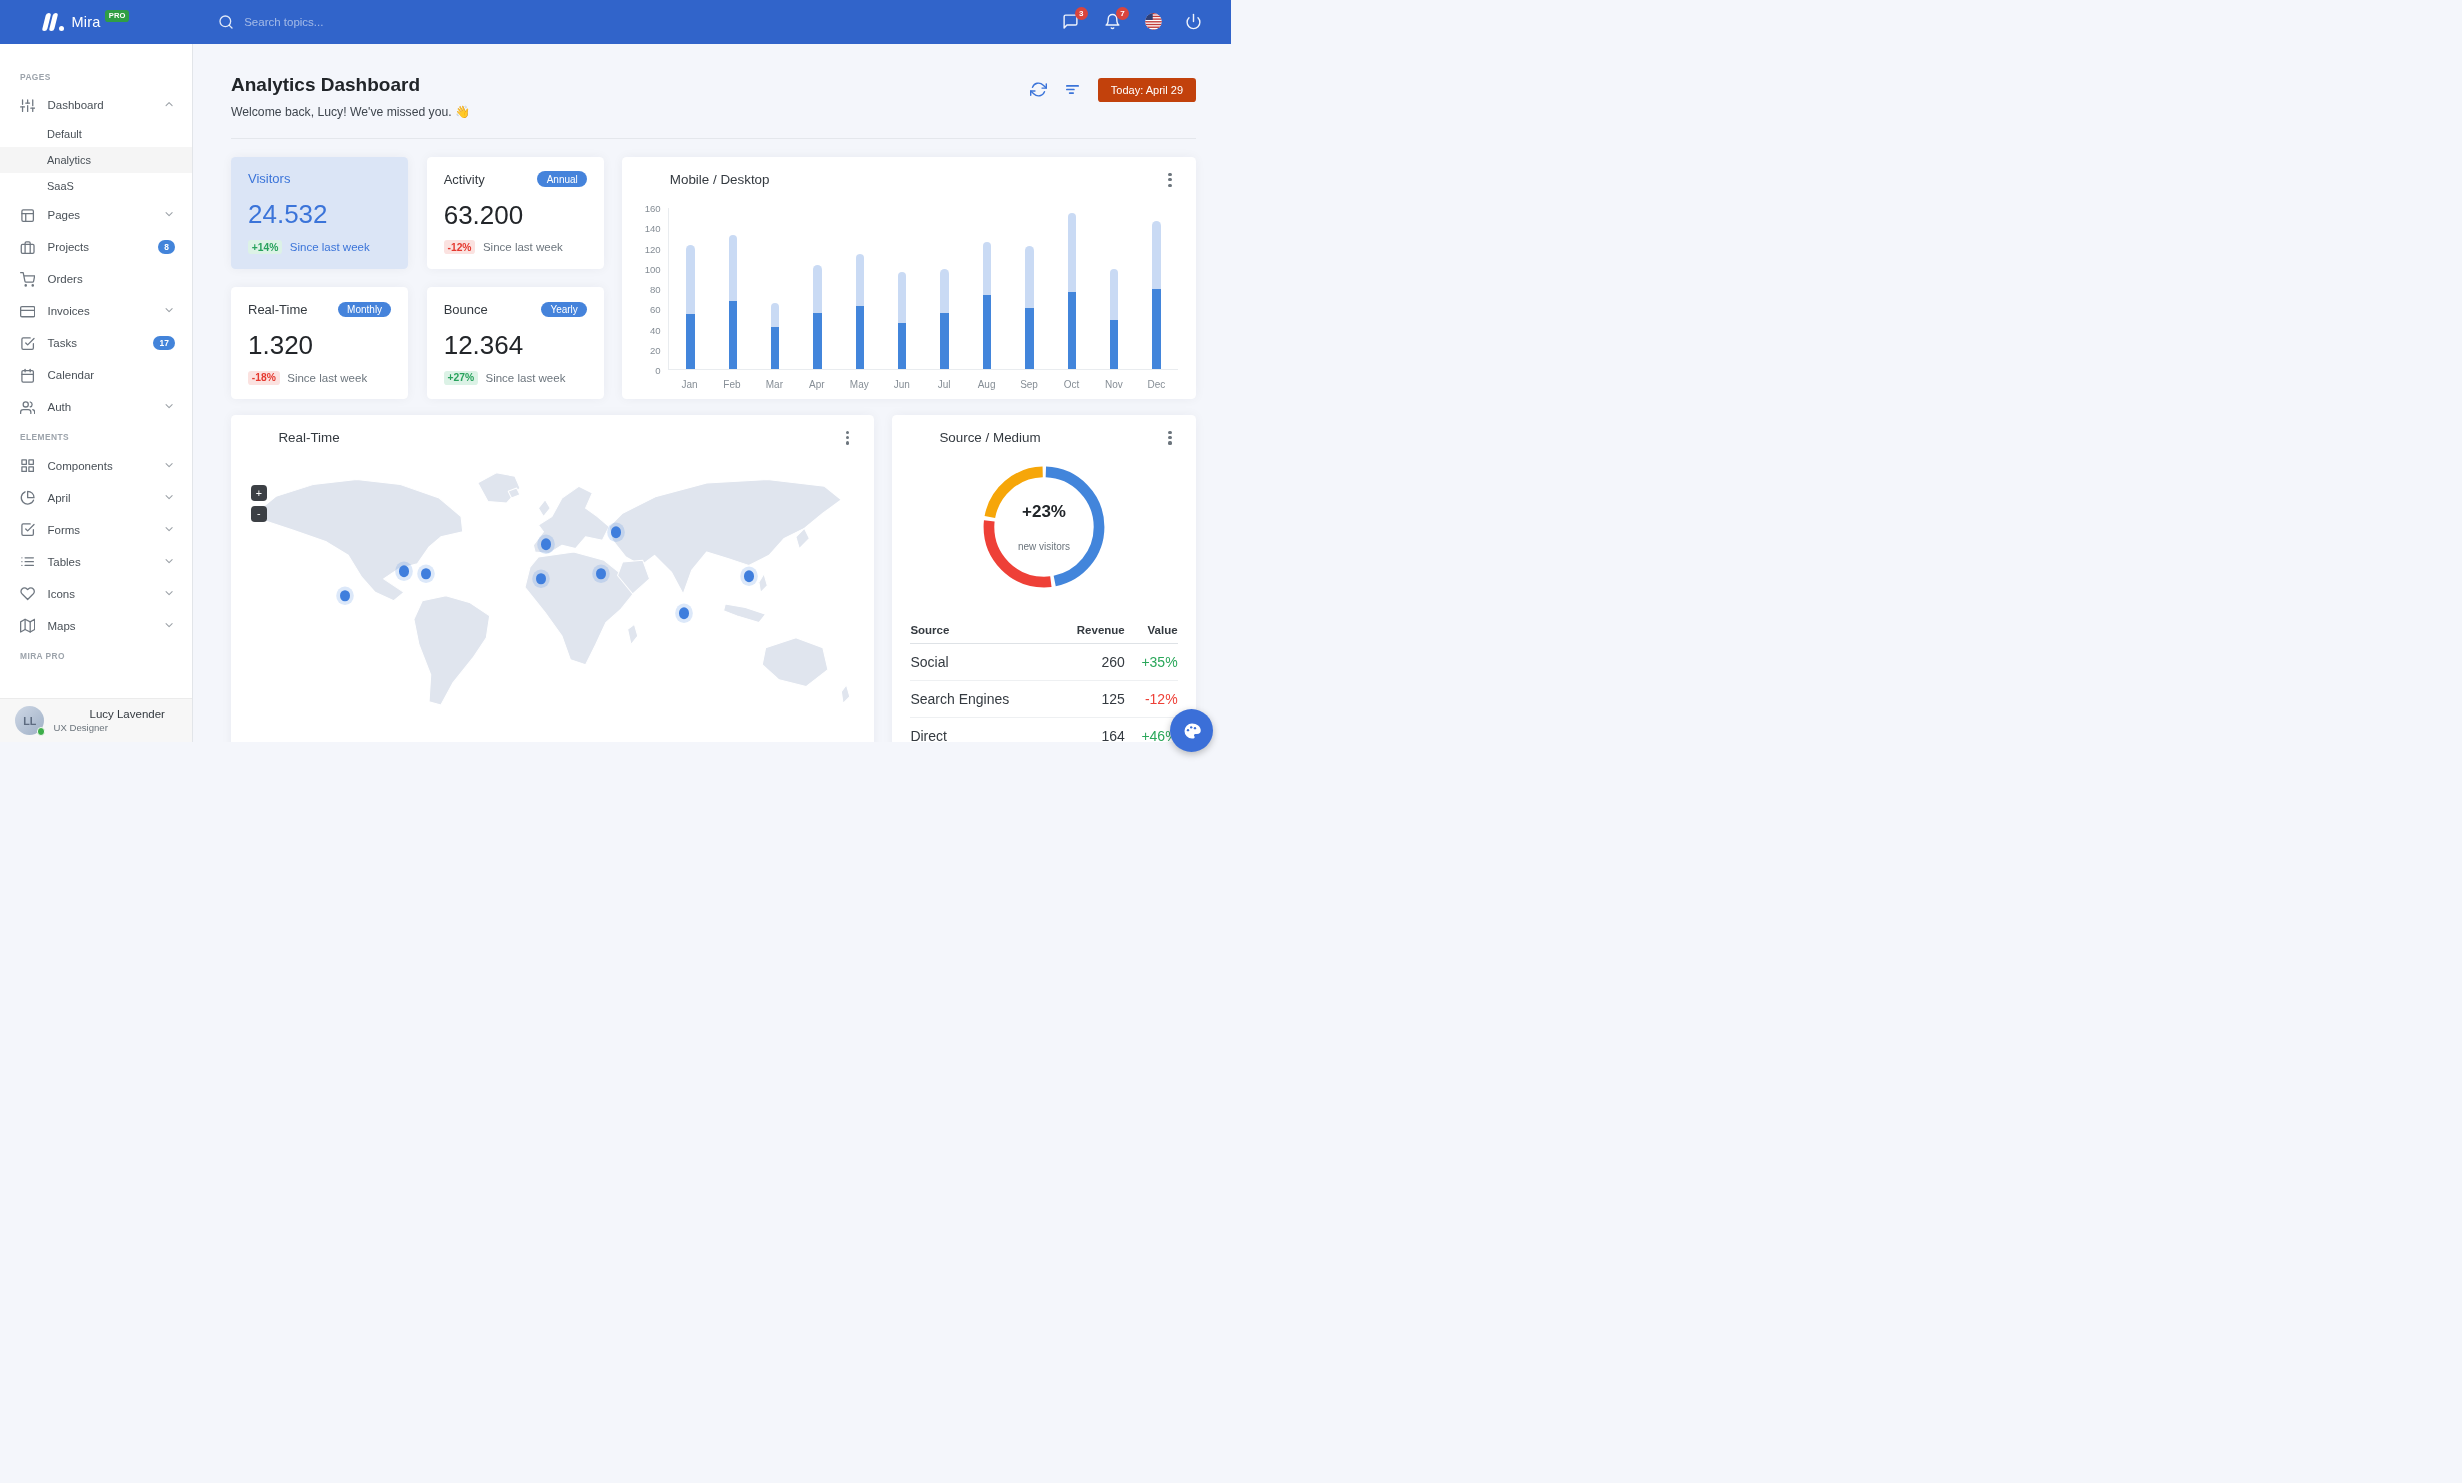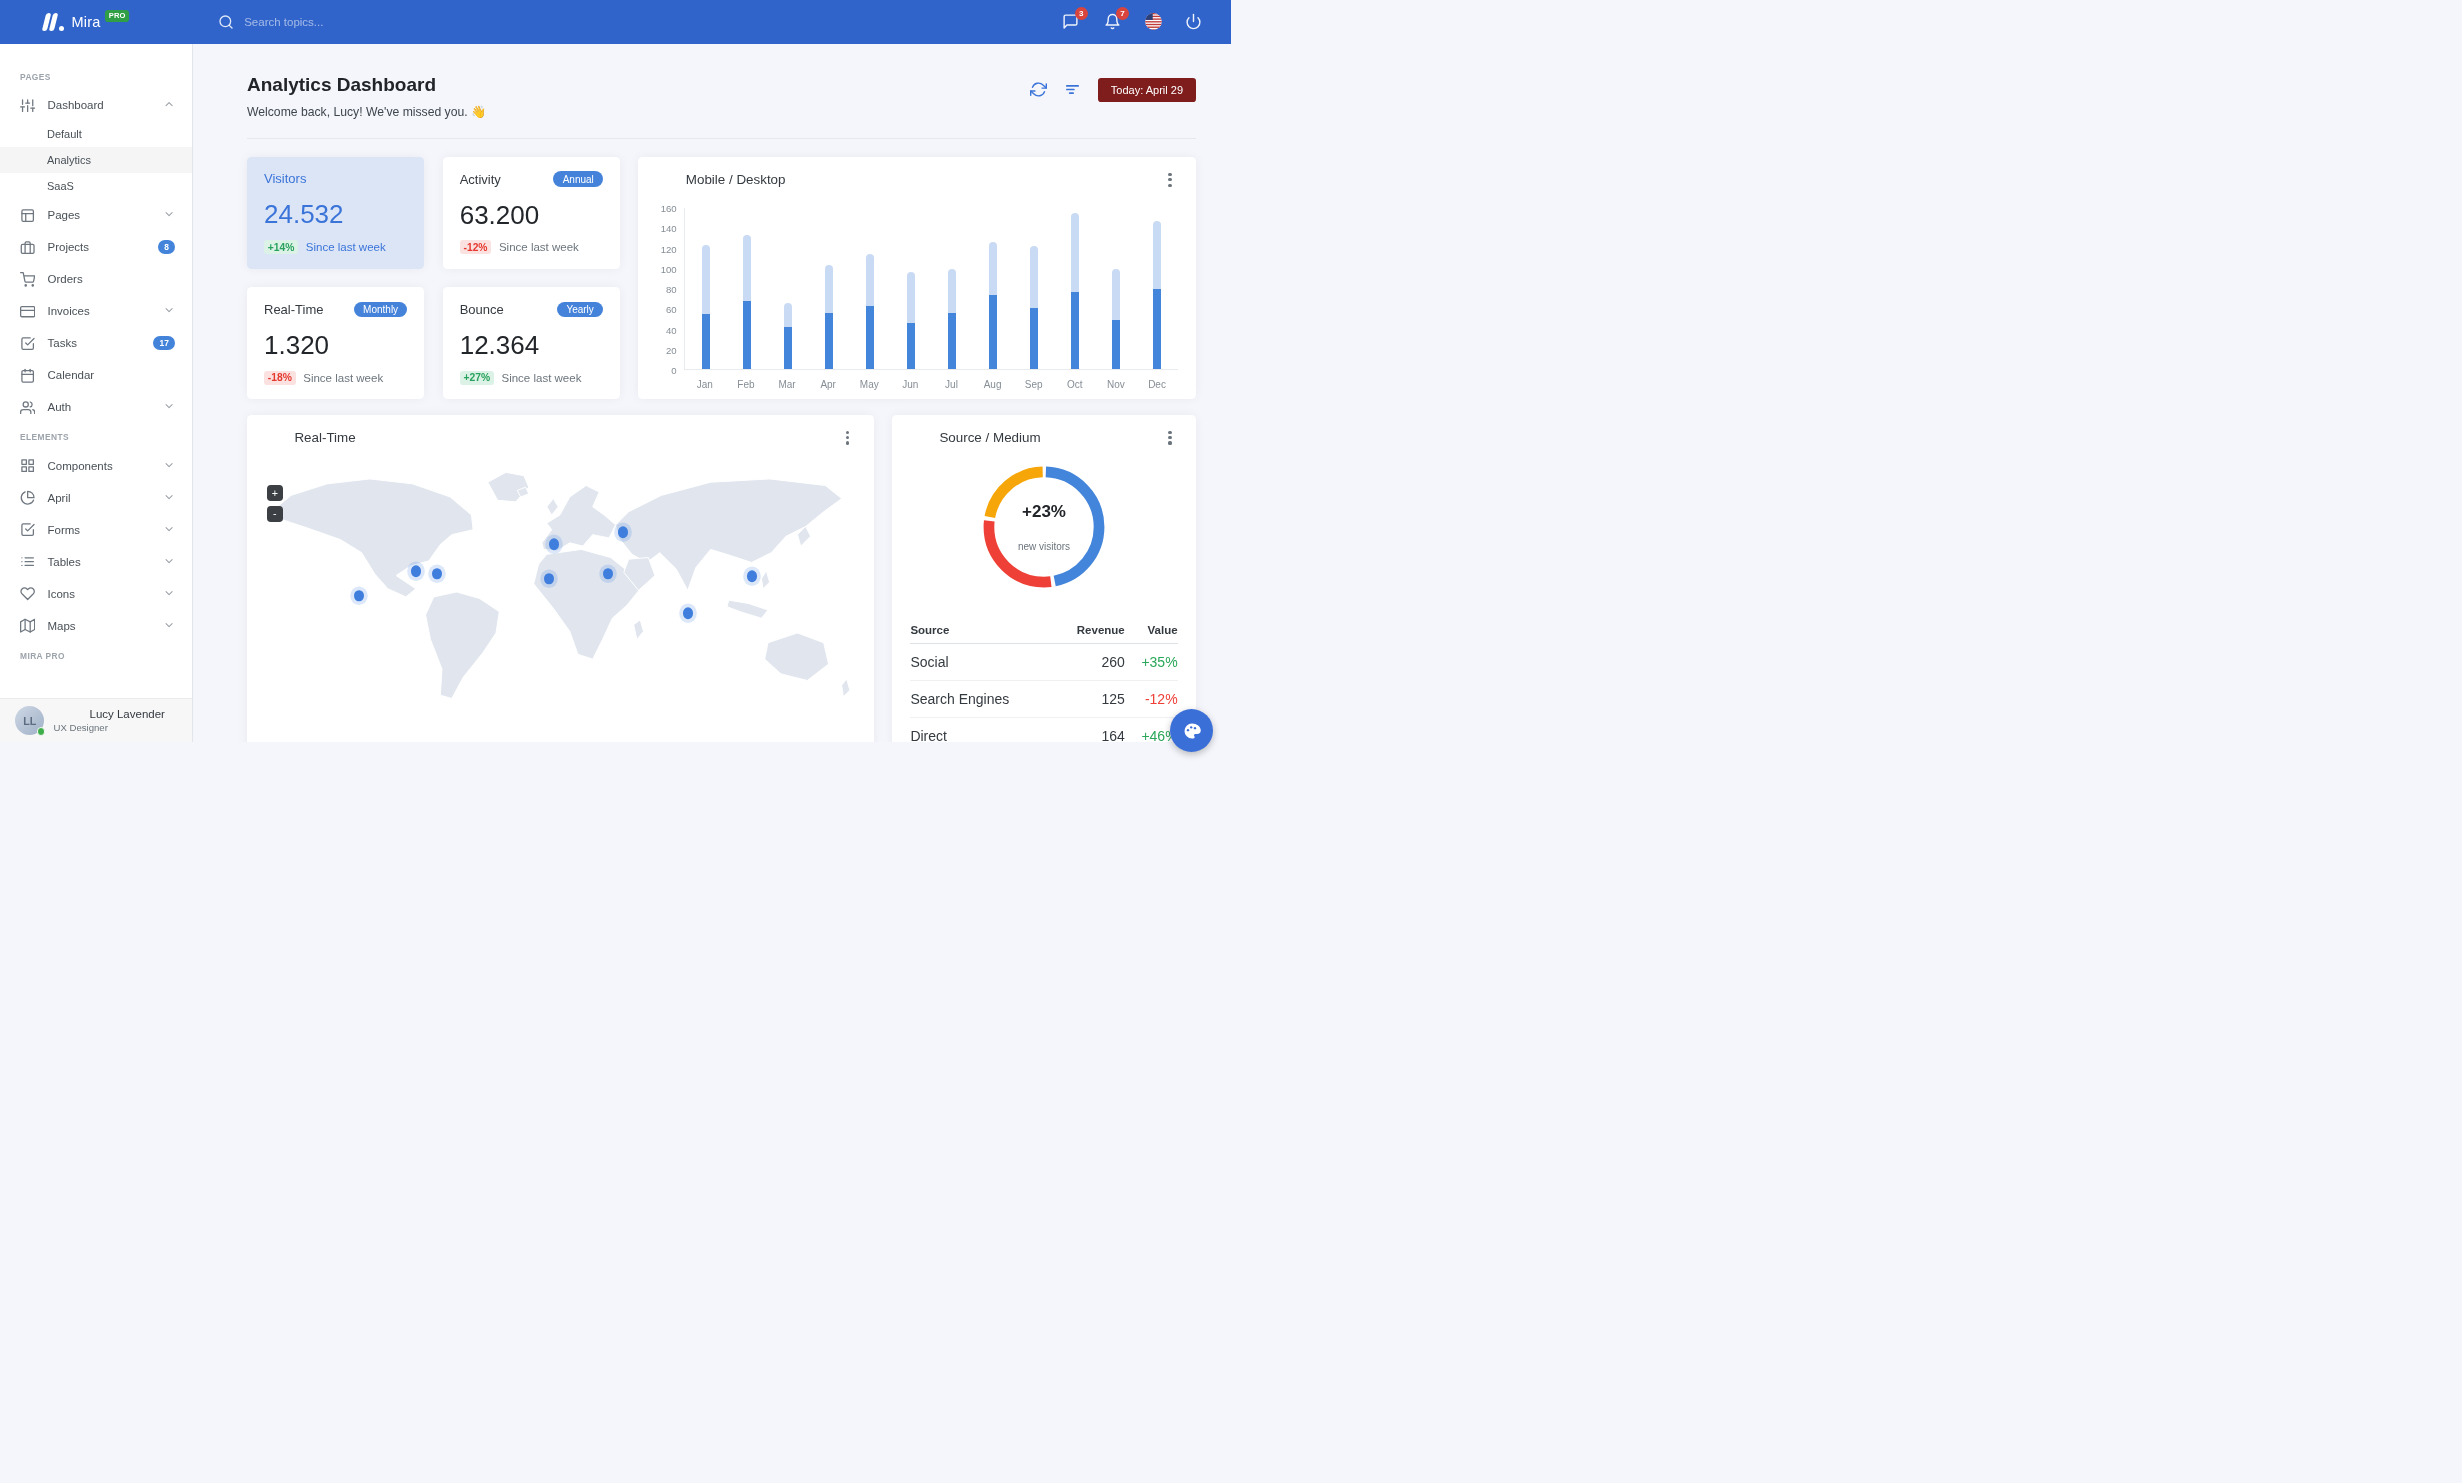--- a/index.html
+++ b/index.html
@@ -24,21 +24,21 @@
   .nav-search input::placeholder { color:rgba(255,255,255,.55); }
   .nav-right { display:flex; align-items:center; gap:23px; padding-right:27.5px; }
   .nav-icon { position:relative; width:18.4px; height:18.4px; cursor:pointer; }
   .nav-icon svg { stroke:#eef2fb; }
   .count-badge { position:absolute; top:-5.4px; right:-6.9px; min-width:13px; height:13px; border-radius:6.9px;
     background:#d9453d; color:#fff; font-size:8px; font-weight:700; display:flex; align-items:center;
     justify-content:center; padding:0 3.1px; }
   .flag-icon { width:17px; height:17px; border-radius:50%; overflow:hidden; cursor:pointer; }
 
   
-  .body-row { flex:1; display:flex; min-height:0;gap:16px; }
+  .body-row { flex:1; display:flex; min-height:0; }
   .sidebar { width:193px; flex:0 0 193px; background:#fff; border-right:0.8px solid #e2e5e9;
     display:flex; flex-direction:column; }
   .side-scroll { flex:1; overflow:hidden; padding-top:18.4px; }
   .side-header { font-size:8.4px; font-weight:700; letter-spacing:.05em; color:#9ca3ab;
     padding:9.2px 20px 7.6px; text-transform:uppercase; }
   .side-item { display:flex; align-items:center; height:32px; padding:0 17px 0 20px; color:#495057;
     font-size:11.5px; cursor:pointer; }
   .side-item .ico { width:15.3px; height:15.3px; margin-right:12.2px; color:#6f7780; flex:0 0 15.3px; }
   .side-item .ico svg { stroke:#6f7780; }
   .side-item .lbl { flex:1; }
@@ -59,21 +59,21 @@
   .user-role { font-size:9.6px; color:#6c757d; margin-top:1.5px; }
 
   
   .main { flex:1; min-width:0; background:#f4f6fb; padding:29px 35px 0 38px; overflow:hidden; }
   .page-head { display:flex; justify-content:space-between; align-items:flex-start; }
   .page-title { font-size:19px; font-weight:700; color:#212529; line-height:23px; }
   .page-sub { margin-top:9.2px; font-size:12.2px; color:#3f464e; }
   .head-actions { display:flex; align-items:center; gap:17px; margin-top:4.6px; }
   .head-icon { width:17px; height:17px; cursor:pointer; }
   .head-icon svg { stroke:#3b74d9; }
-  .date-btn { background:#7f1d1d; color:#fff; border:none; font-size:11px; padding:6.1px 13px;
+  .date-btn { background:#c2410c; color:#fff; border:none; font-size:11px; padding:6.1px 13px;
     border-radius:3.1px; cursor:pointer; font-family:"Liberation Sans", sans-serif; }
   hr.rule { border:none; border-top:0.8px solid #e4e7ec; margin-top:18.4px; }
 
   .grid-top { display:grid; grid-template-columns:373px 1fr; gap:18.4px; margin-top:18.4px; }
   .stats-grid { display:grid; grid-template-columns:1fr 1fr; grid-auto-rows:112px; gap:18.4px; }
   .card { background:#fff; border-radius:4.6px; box-shadow:0 0 10.7px rgba(33,40,50,.05); }
   .stat-card { padding:14.5px 17px; display:flex; flex-direction:column; }
   .stat-card.primary { background:#dbe5f6; }
   .stat-head { display:flex; justify-content:space-between; align-items:center; }
   .stat-title { font-size:13px; font-weight:500; color:#343a40; }

